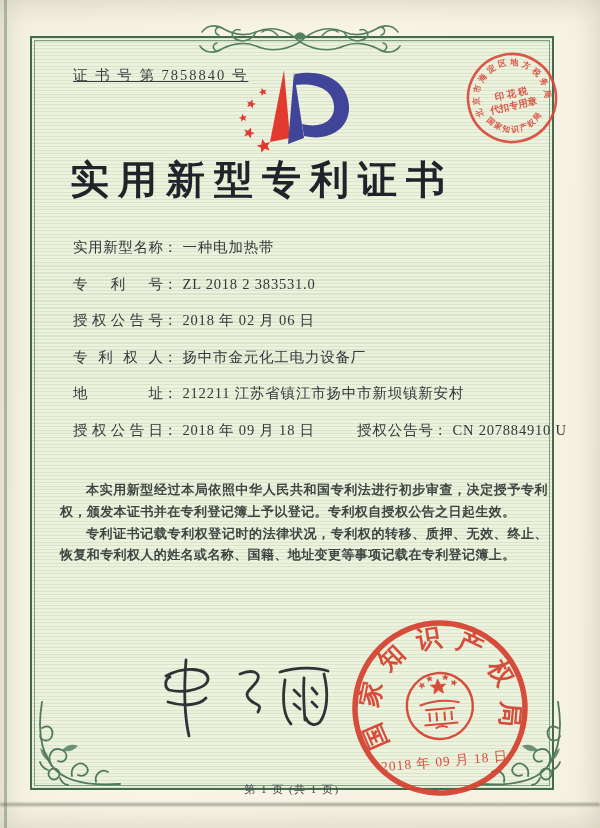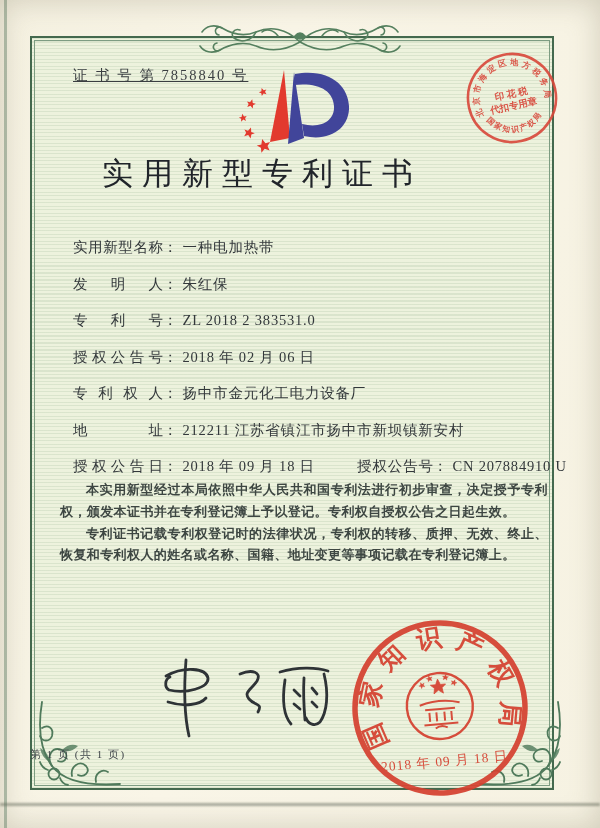--- a/index.html
+++ b/index.html
@@ -23,21 +23,21 @@
   .frame::after { content:""; position:absolute; inset:0;
       background:repeating-linear-gradient(180deg, rgba(125,160,123,.17) 0px, rgba(125,160,123,.17) 1px, rgba(0,0,0,0) 1px, rgba(0,0,0,0) 3.5px);
       pointer-events:none; }
 
   .certno { position:absolute; left:73px; top:66px; font-size:14.5px; color:#3a3e41;
             letter-spacing:2px; z-index:3;text-decoration:underline; }
 
   .logo { position:absolute; left:232px; top:54px; z-index:2; }
 
   .title { position:absolute; left:0; top:153px; width:524px; text-align:center;
-           font-size:31px; font-weight:normal; color:#20242a; letter-spacing:9px; z-index:3; }
+           font-size:39px; font-weight:bold; color:#20242a; letter-spacing:9px; z-index:3; }
 
   .fields { position:absolute; left:73px; top:239px; width:470px; z-index:3; }
   .frow { position:relative; margin-bottom:19.5px; font-size:14.5px; line-height:17px;
           color:#33383b; white-space:nowrap; }
   .flabel { display:inline-block; width:90px; text-align:justify; text-align-last:justify;
             vertical-align:top; }
   .fcolon { display:inline-block; }
   .fvalue { display:inline-block; margin-left:5px; letter-spacing:.8px; }
   .grant2 { position:absolute; left:284px; top:0; }
 
@@ -47,21 +47,21 @@
 
   .director { position:absolute; left:73px; top:684px; z-index:3; font-size:15px;
               color:#2f3438; line-height:29px; letter-spacing:2px; }
   .signature { position:absolute; left:152px; top:646px; z-index:4; }
 
   .seal { position:absolute; left:342px; top:610px; z-index:5; transform:rotate(-5deg);
           opacity:.92; }
   .stamp { position:absolute; left:460px; top:46px; z-index:4; transform:rotate(-12deg);
            opacity:.9; }
 
-  .footer { position:absolute; left:30px; top:747px; width:524px; 
+  .footer { position:absolute; left:30px; top:782px; width:524px; text-align:center;
             font-size:11px; color:#40464a; letter-spacing:1.5px; z-index:3; }
 
   .orn-top { position:absolute; left:196px; top:18px; z-index:2; }
   .orn-bl  { position:absolute; left:32px;  top:698px; z-index:2; }
   .orn-br  { position:absolute; left:476px; top:698px; z-index:2; transform:scaleX(-1); }
 </style>
 </head>
 <body>
 
 <div class="photo">
@@ -143,23 +143,20 @@
     <use href="#star5" transform="translate(32,92) scale(0.72) rotate(-15)" fill="#e23a2e"></use>
   </svg>
 
   <div class="title">实用新型专利证书</div>
 
   <div class="fields">
     <div class="frow">
       <span class="flabel">实用新型名称</span><span class="fcolon">：</span><span class="fvalue">一种电加热带</span>
     </div>
     <div class="frow">
-      <span class="flabel">发明人</span><span class="fcolon">：</span><span class="fvalue">朱红保</span>
-    </div>
-    <div class="frow">
       <span class="flabel">专利号</span><span class="fcolon">：</span><span class="fvalue">ZL 2018 2 383531.0</span>
     </div>
     <div class="frow">
       <span class="flabel">授权公告号</span><span class="fcolon">：</span><span class="fvalue">2018 年 02 月 06 日</span>
     </div>
     <div class="frow">
       <span class="flabel">专利权人</span><span class="fcolon">：</span><span class="fvalue">扬中市金元化工电力设备厂</span>
     </div>
     <div class="frow">
       <span class="flabel">地址</span><span class="fcolon">：</span><span class="fvalue">212211 江苏省镇江市扬中市新坝镇新安村</span>

